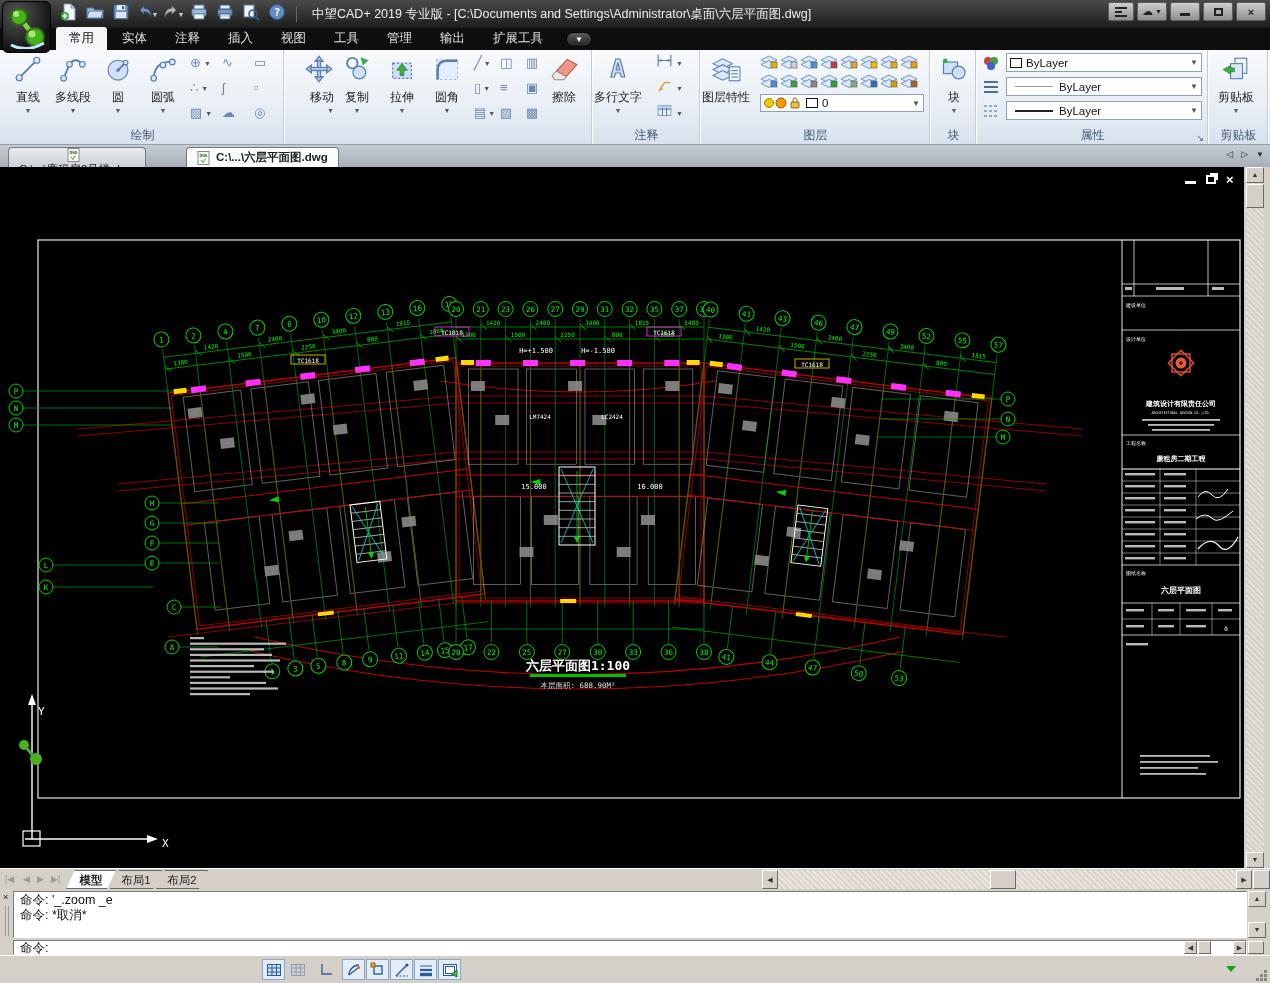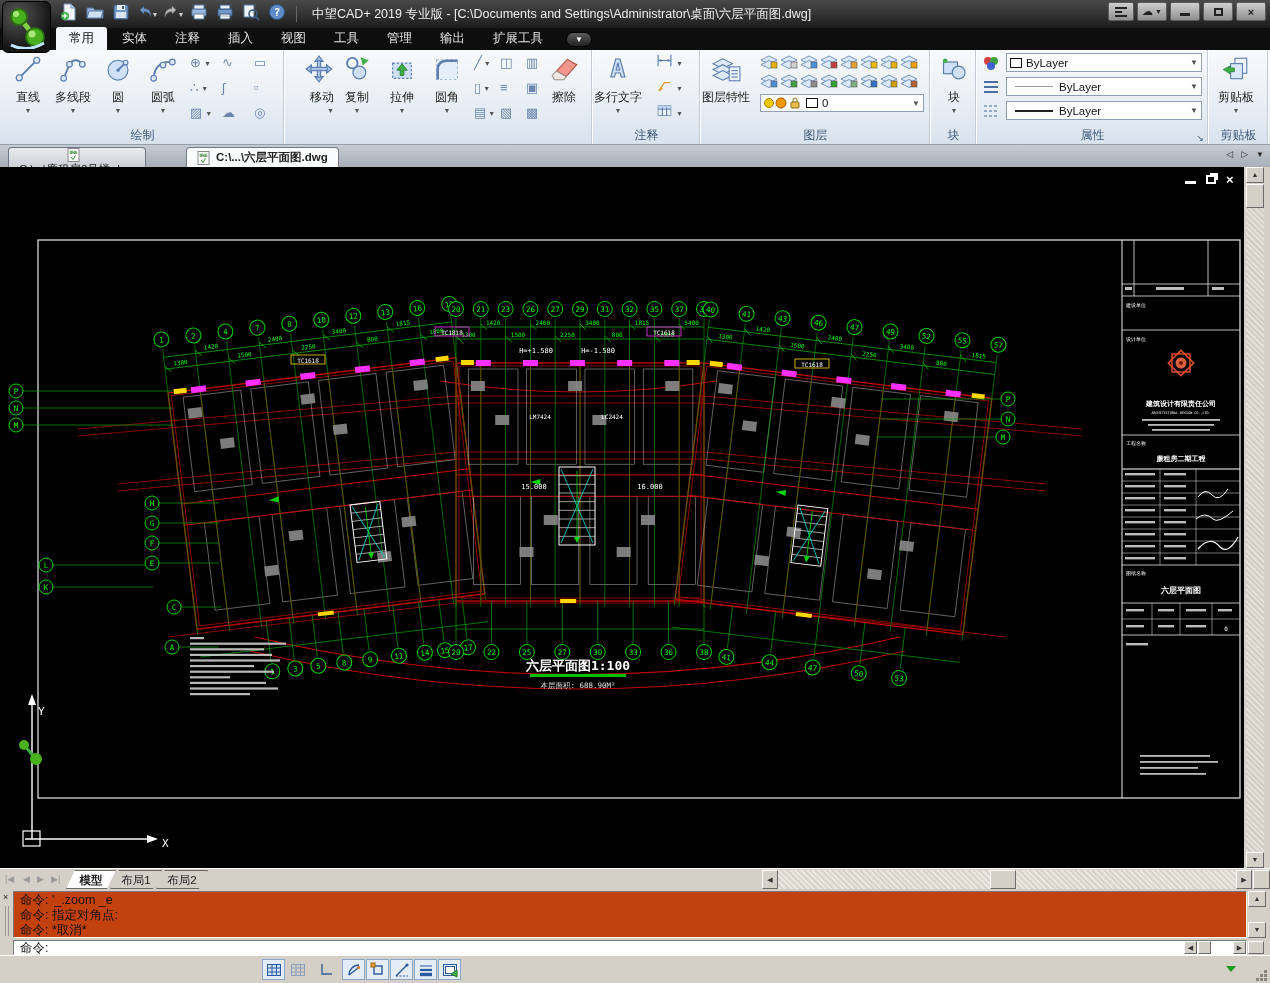--- a/index.html
+++ b/index.html
@@ -55,21 +55,21 @@
   
   #layoutbar{position:absolute;left:0;top:868px;width:1270px;height:22px;background:#d4d0c8;border-top:1px solid #fff;}
   .navb{color:#9a9a9a;font-size:9px;padding:0 3px;line-height:20px;}
   .ltab{position:absolute;top:1px;height:19px;line-height:19px;text-align:center;font-size:11.5px;color:#222;background:#d4d0c8;border:1px solid #6a6a6a;clip-path:polygon(9px 0,100% 0,calc(100% - 9px) 100%,0 100%);}
   .ltab.active{background:#fff;font-weight:bold;}
   #hscroll{position:absolute;left:762px;top:1px;right:18px;height:19px;background:repeating-linear-gradient(45deg,#eae7e1 0 2px,#d8d4cc 2px 4px);}
   .hbtn{position:absolute;top:0;width:16px;height:19px;background:#d4d0c8;border:1px solid;border-color:#fff #6a6a6a #6a6a6a #fff;font-size:7px;color:#333;text-align:center;line-height:17px;}
   
   #cmd{position:absolute;left:0;top:890px;width:1270px;height:65px;background:#d4d0c8;}
   #cmdgutter{position:absolute;left:0;top:0;width:13px;height:65px;}
-  #cmdhist{position:absolute;left:13px;top:1px;width:1234px;height:47px;background:#c2410c;border:1px solid;border-color:#7a7a7a #fff #fff #7a7a7a;padding:1px 6px;font-family:"DejaVu Sans Mono",monospace;font-size:12.5px;color:#111;line-height:15px;overflow:hidden;}
+  #cmdhist{position:absolute;left:13px;top:1px;width:1234px;height:47px;background:#ffffff;border:1px solid;border-color:#7a7a7a #fff #fff #7a7a7a;padding:1px 6px;font-family:"DejaVu Sans Mono",monospace;font-size:12.5px;color:#111;line-height:15px;overflow:hidden;}
   #cmdprompt{position:absolute;left:13px;top:50px;width:1234px;height:15px;background:#fff;border:1px solid;border-color:#7a7a7a #fff #fff #7a7a7a;font-family:"DejaVu Sans Mono",monospace;font-size:12.5px;color:#111;line-height:13px;padding-left:6px;}
   
   #status{position:absolute;left:0;top:955px;width:1270px;height:28px;background:#d4d0c8;border-top:1px solid #fff;}
   #coords{position:absolute;left:3px;top:3px;width:255px;height:20px;background:#fff;border:1px solid;border-color:#7a7a7a #fff #fff #7a7a7a;font-family:"DejaVu Sans Mono",monospace;font-size:11.5px;line-height:18px;padding-left:6px;color:#111;white-space:pre;}
   .tog{position:absolute;top:3px;width:23px;height:21px;display:flex;align-items:center;justify-content:center;border:1px solid transparent;}
   .tog.on{background:#e3ecf7;border-color:#8aa6c8;}
   #grip{position:absolute;right:2px;bottom:2px;width:13px;height:13px;}
   svg text{font-family:"DejaVu Sans Mono",monospace;}
 </style>
 </head>
@@ -1182,21 +1182,20 @@
   </div>
 
   <div id="cmd">
     <div id="cmdgutter">
       <span style="position:absolute;left:3px;top:2px;font-size:9px;color:#222;">×</span>
       <span style="position:absolute;left:5px;top:16px;width:1px;height:30px;background:#9a9a9a;"></span>
       <span style="position:absolute;left:8px;top:16px;width:1px;height:30px;background:#9a9a9a;"></span>
     </div>
     <div id="cmdhist">
         <div>命令: '_.zoom _e</div>
-        <div>命令: 指定对角点:</div>
         <div>命令: *取消*</div>
       </div>
     <div id="cmdprompt"><span>命令:</span></div>
     <div class="sbtn" style="left:1248px;top:1px;">▲</div>
     <div class="sbtn" style="left:1248px;top:32px;">▼</div>
     <div class="hbtn" style="position:absolute;left:1184px;top:51px;width:13px;height:13px;line-height:11px;">◀</div>
     <div class="hbtn" style="position:absolute;left:1198px;top:51px;width:13px;height:13px;"></div>
     <div class="hbtn" style="position:absolute;left:1233px;top:51px;width:13px;height:13px;line-height:11px;">▶</div>
     <div class="hbtn" style="position:absolute;left:1248px;top:51px;width:16px;height:13px;"></div>
   </div>

